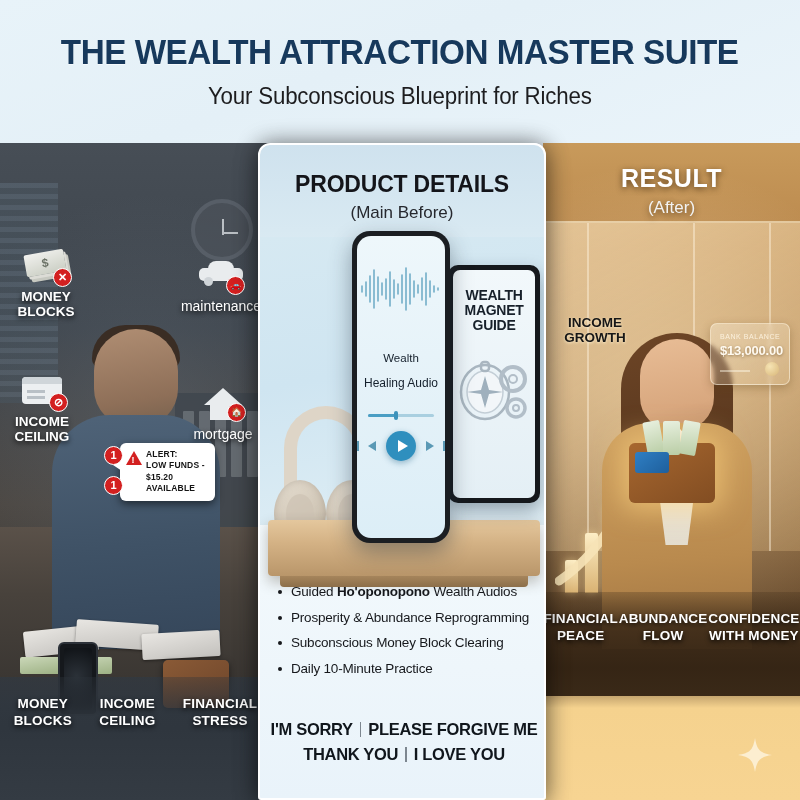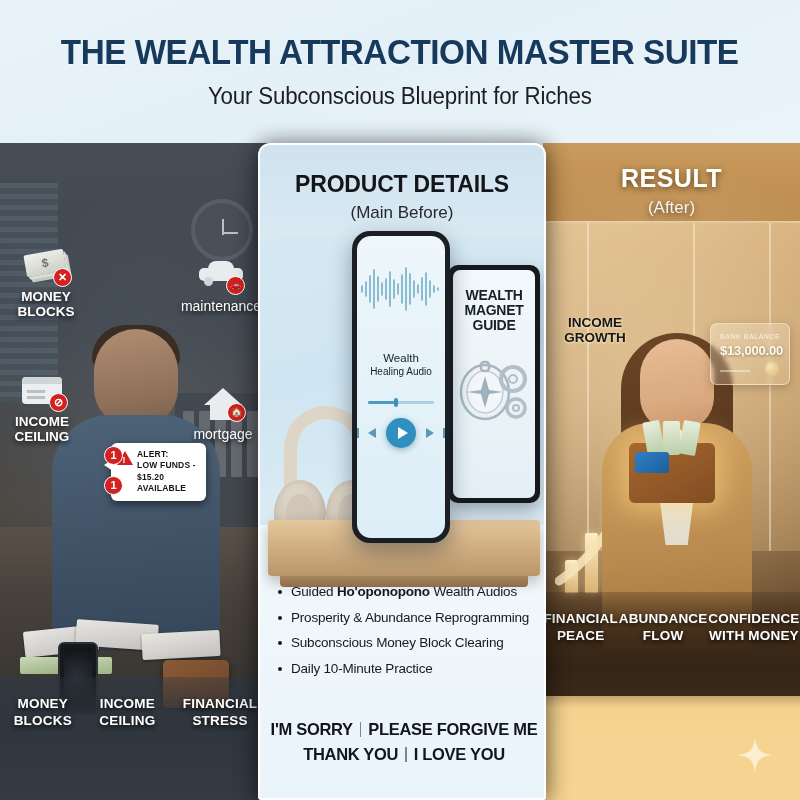--- a/index.html
+++ b/index.html
@@ -201,21 +201,21 @@
   .c-hp .cup:after{content:"";position:absolute;left:50%;top:50%;transform:translate(-50%,-50%);
     width:28px;height:40px;border-radius:14px/20px;background:rgba(205,195,180,.75);}
   
   .c-phone{position:absolute;left:92px;top:-6px;width:98px;height:312px;border-radius:18px;
     background:#1b1e22;padding:5px;box-shadow:0 9px 22px rgba(30,45,60,.42);z-index:4;}
   .c-phone .scr{position:relative;width:100%;height:100%;border-radius:14px;overflow:hidden;
     background:linear-gradient(180deg,#eef7fb 0%,#e3f1f8 60%,#dceef7 100%);
     display:flex;flex-direction:column;align-items:center;}
   .c-wave{margin-top:30px;width:84px;height:46px;}
   .c-phone .t1{font-size:11.5px;color:#15202c;margin-top:40px;font-weight:500;}
-  .c-phone .t2{font-size:10px;color:#15202c;margin-top:2px;font-weight:500;}
+  .c-phone .t2{font-size:12px;color:#15202c;margin-top:12px;font-weight:500;}
   .c-slider{position:relative;margin-top:24px;width:66px;height:3px;border-radius:2px;background:#a9cfe0;}
   .c-slider i{position:absolute;left:0;top:0;height:3px;width:42%;border-radius:2px;background:#4a9ec4;}
   .c-slider b{position:absolute;left:40%;top:-3px;width:4px;height:9px;border-radius:2px;background:#3d92bb;}
   .c-ctrls{display:flex;align-items:center;gap:10px;margin-top:14px;}
   .c-play{width:30px;height:30px;border-radius:50%;background:#2f8fbe;
     display:flex;align-items:center;justify-content:center;box-shadow:0 2px 6px rgba(20,90,130,.4);}
   .c-play:after{content:"";border-left:10px solid #fff;border-top:6px solid transparent;
     border-bottom:6px solid transparent;margin-left:3px;}
   .c-skip{width:0;height:0;border-top:5px solid transparent;border-bottom:5px solid transparent;position:relative;}
   .c-skip.prev{border-right:8px solid #5a99b5;}
@@ -327,21 +327,21 @@
               <b></b>
             </span>
           <span class="badge" style="right:0;bottom:0;font-size:9px">🏠</span>
         </div>
         <div class="cap thin">mortgage</div>
       </div>
 
       <span class="badge" style="left:104px;top:303px;z-index:9">1</span>
       <span class="badge" style="left:104px;top:333px;z-index:9">1</span>
 
-      <div class="alert-bubble" style="left:111px;top:300px;width:95px">
+      <div class="alert-bubble" style="left:120px;top:300px;width:95px">
         <span class="tri"></span>
         <div class="l1">ALERT:</div>
         <div class="l1">LOW FUNDS -</div>
         <div class="l1">$15.20 AVAILABLE</div>
       </div>
 
       <div class="kw-strip">
         <div class="kw">
           <span>MONEY</span><br><span>BLOCKS</span>
         </div>

